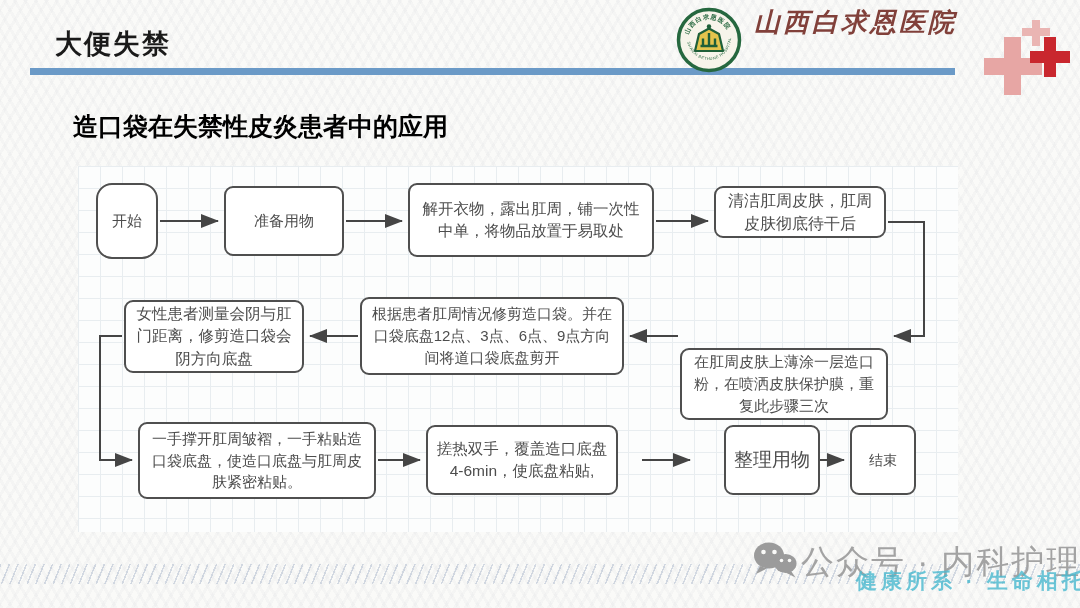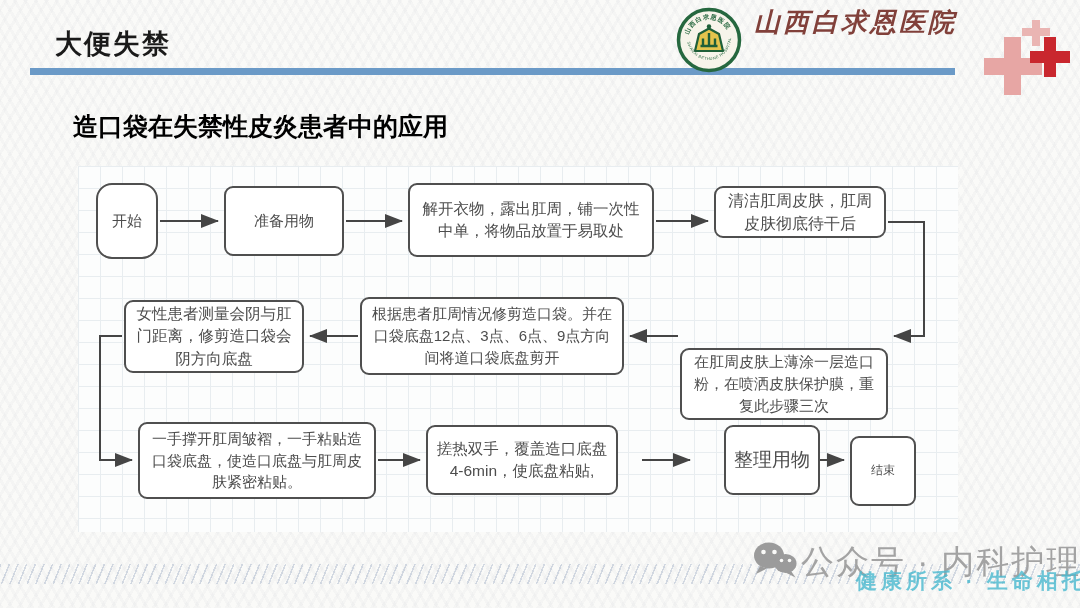--- a/index.html
+++ b/index.html
@@ -61,21 +61,21 @@
   .n1  { left:18px;  top:17px;  width:62px;  height:76px;border-radius:16px; }
   .n2  { left:146px; top:20px;  width:120px; height:70px; }
   .n3  { left:330px; top:17px;  width:246px; height:74px; font-size:15.5px; }
   .n4  { left:636px; top:20px;  width:172px; height:52px; font-size:16px; }
   .n5  { left:602px; top:134px; width:208px; height:72px;margin-top:48px; }
   .n6  { left:282px; top:131px; width:264px; height:78px;text-align:center; }
   .n7  { left:46px;  top:134px; width:180px; height:73px; font-size:15.5px; }
   .n8  { left:60px;  top:256px; width:238px; height:77px; }
   .n9  { left:348px; top:259px; width:192px; height:70px; font-size:15.5px; }
   .n10 { left:618px; top:259px; width:96px;  height:70px; font-size:19px;margin-left:28px; }
-  .n11 { left:772px; top:270px; width:66px;  height:70px; font-size:12px; }
+  .n11 { left:772px; top:259px; width:66px;  height:70px; font-size:14px; }
 
   
   .slash-strip {
     position:absolute; left:0; top:564px; width:1080px; height:20px;
     background:repeating-linear-gradient(112deg,
       rgba(165,178,200,0.45) 0 1.5px, transparent 1.5px 8px);
   }
   .wechat-icon { position:absolute; left:752px; top:541px; }
   .account-label {
     position:absolute; left:801px; top:540px;

